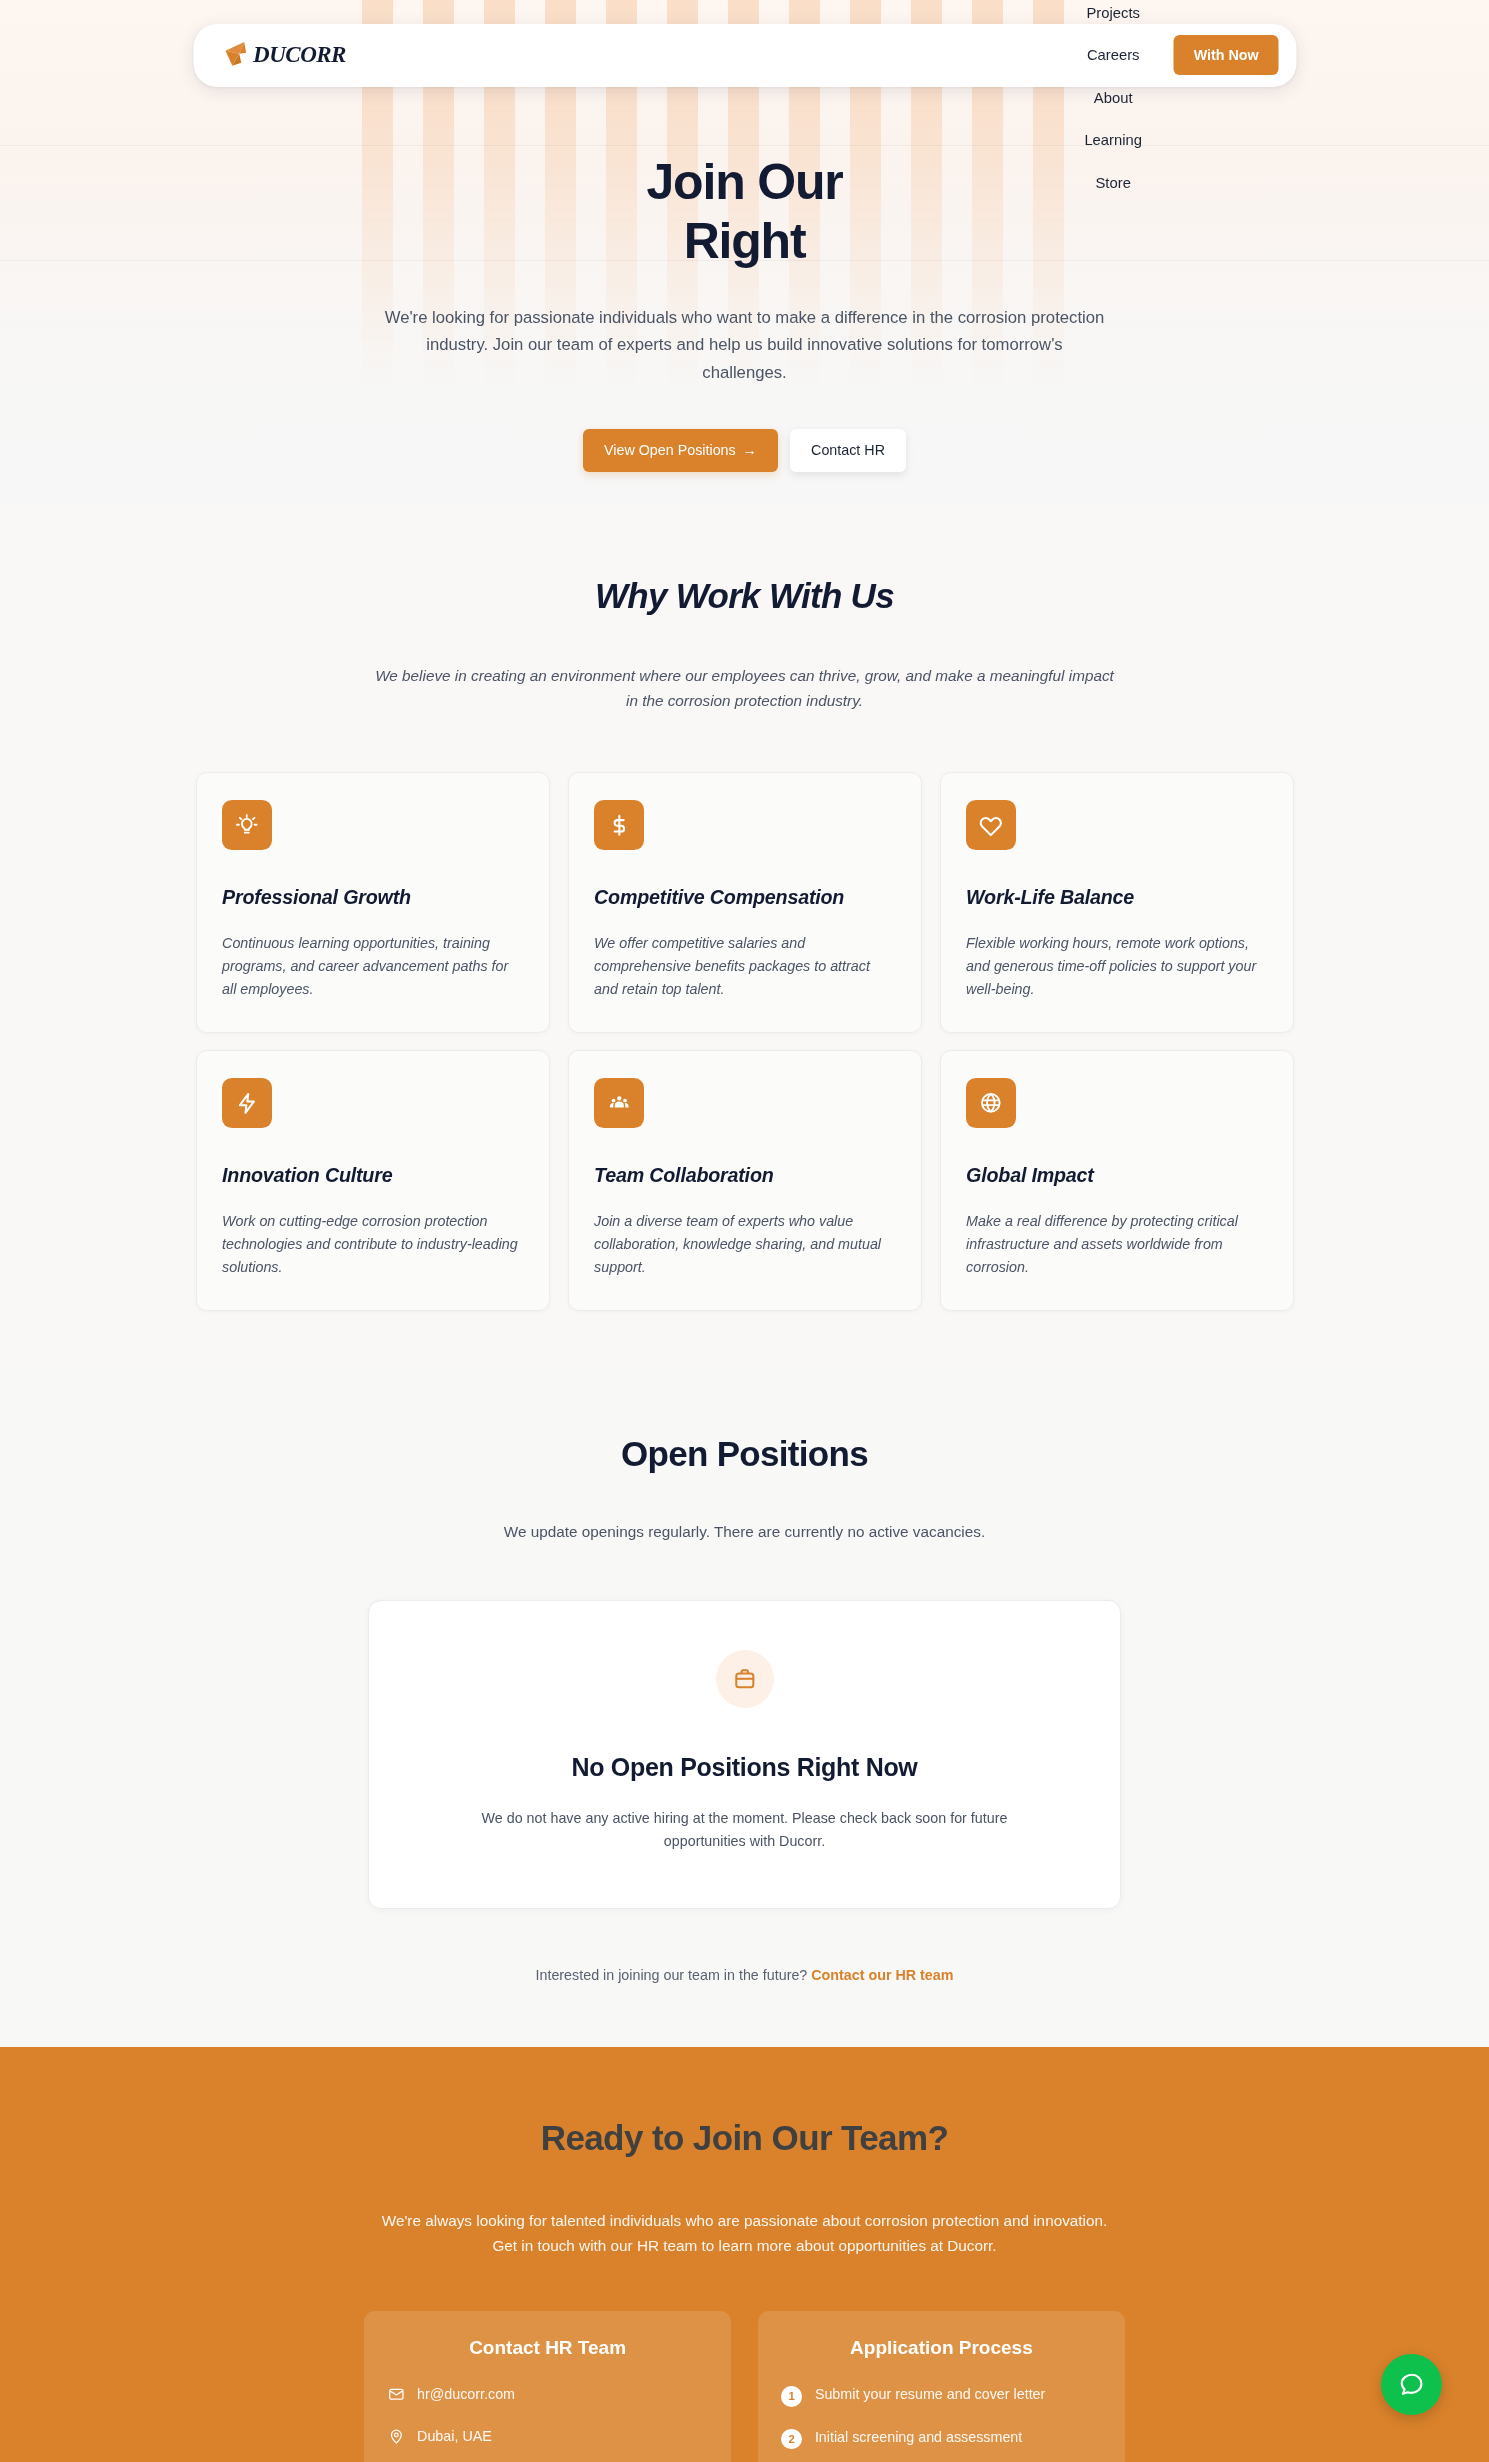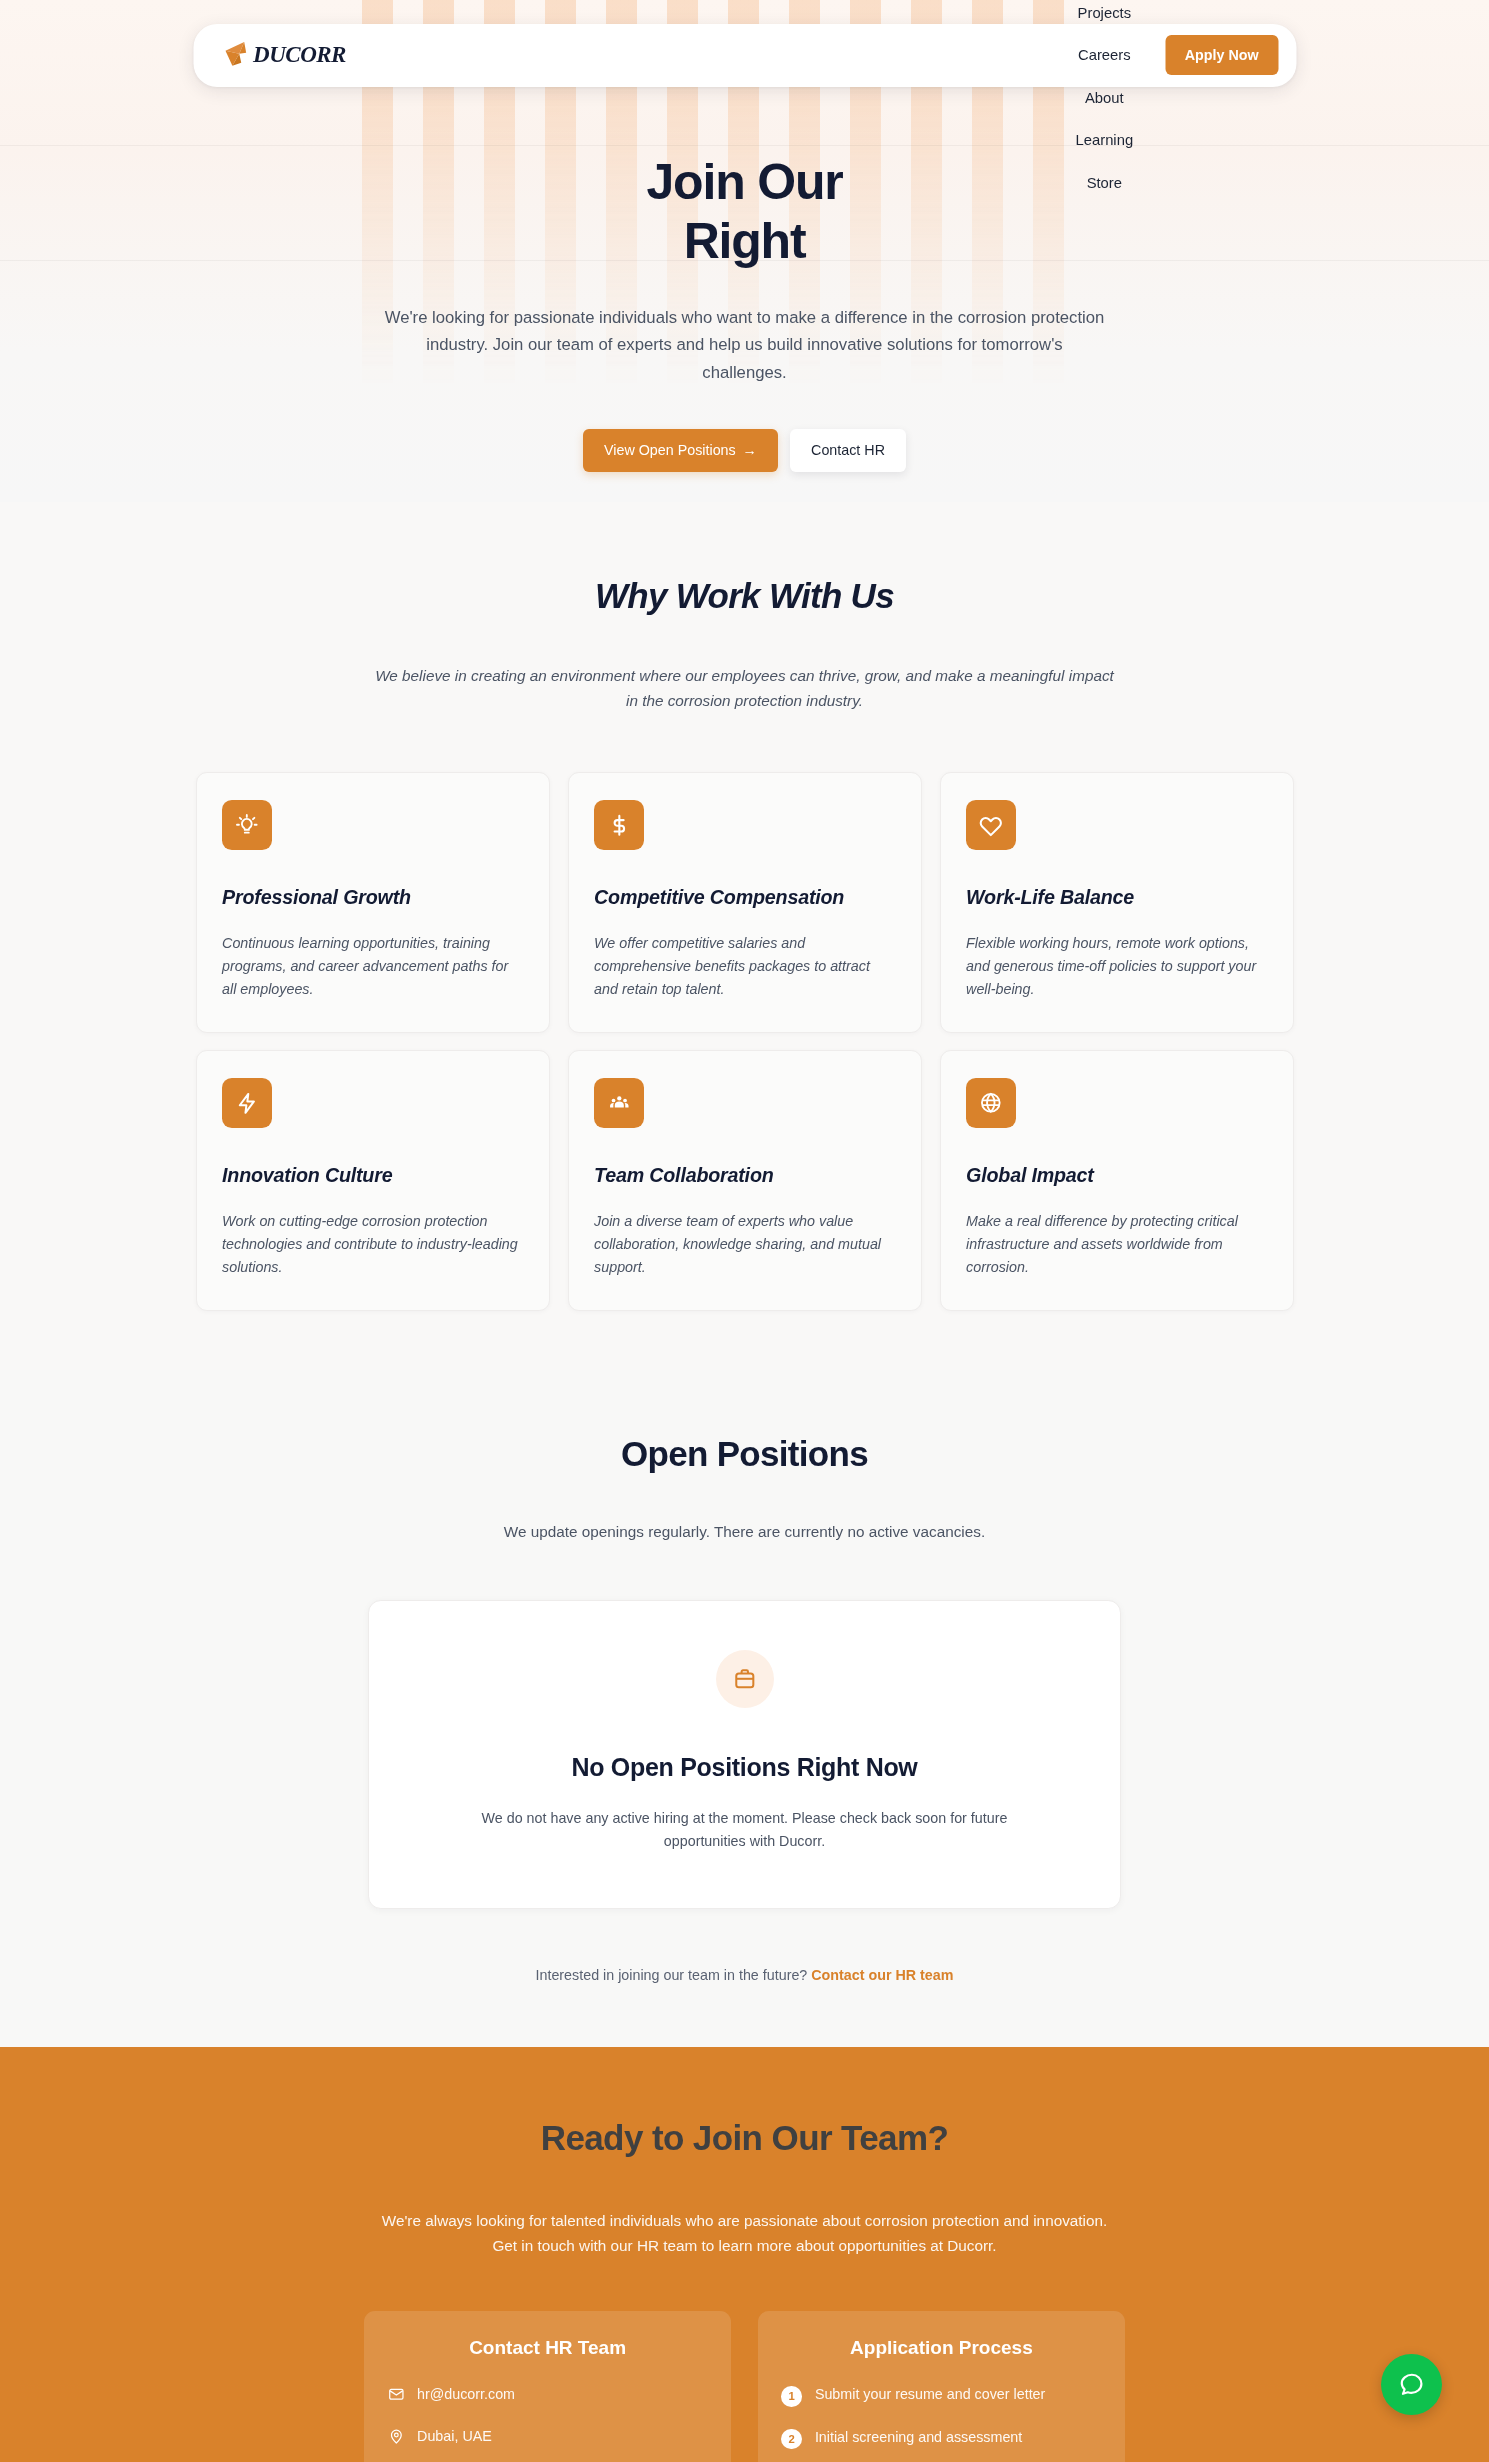--- a/index.html
+++ b/index.html
@@ -338,21 +338,21 @@
         <span class="nav-link">
             <span>About</span>
           </span>
         <span class="nav-link">
             <span>Learning</span>
           </span>
         <span class="nav-link">
             <span>Store</span>
           </span>
       </div>
-      <button class="apply-btn">Apply Now</button>
+      <button class="apply-btn">With Now</button>
     </nav>
   </div>
 
   <div class="hero-content">
     <h1 class="hero-title">
       <span>Join Our</span><br>
       <span>Right</span>
     </h1>
     <p class="hero-sub">We're looking for passionate individuals who want to make a difference in the corrosion protection industry. Join our team of experts and help us build innovative solutions for tomorrow's challenges.</p>
     <div class="hero-btns">

